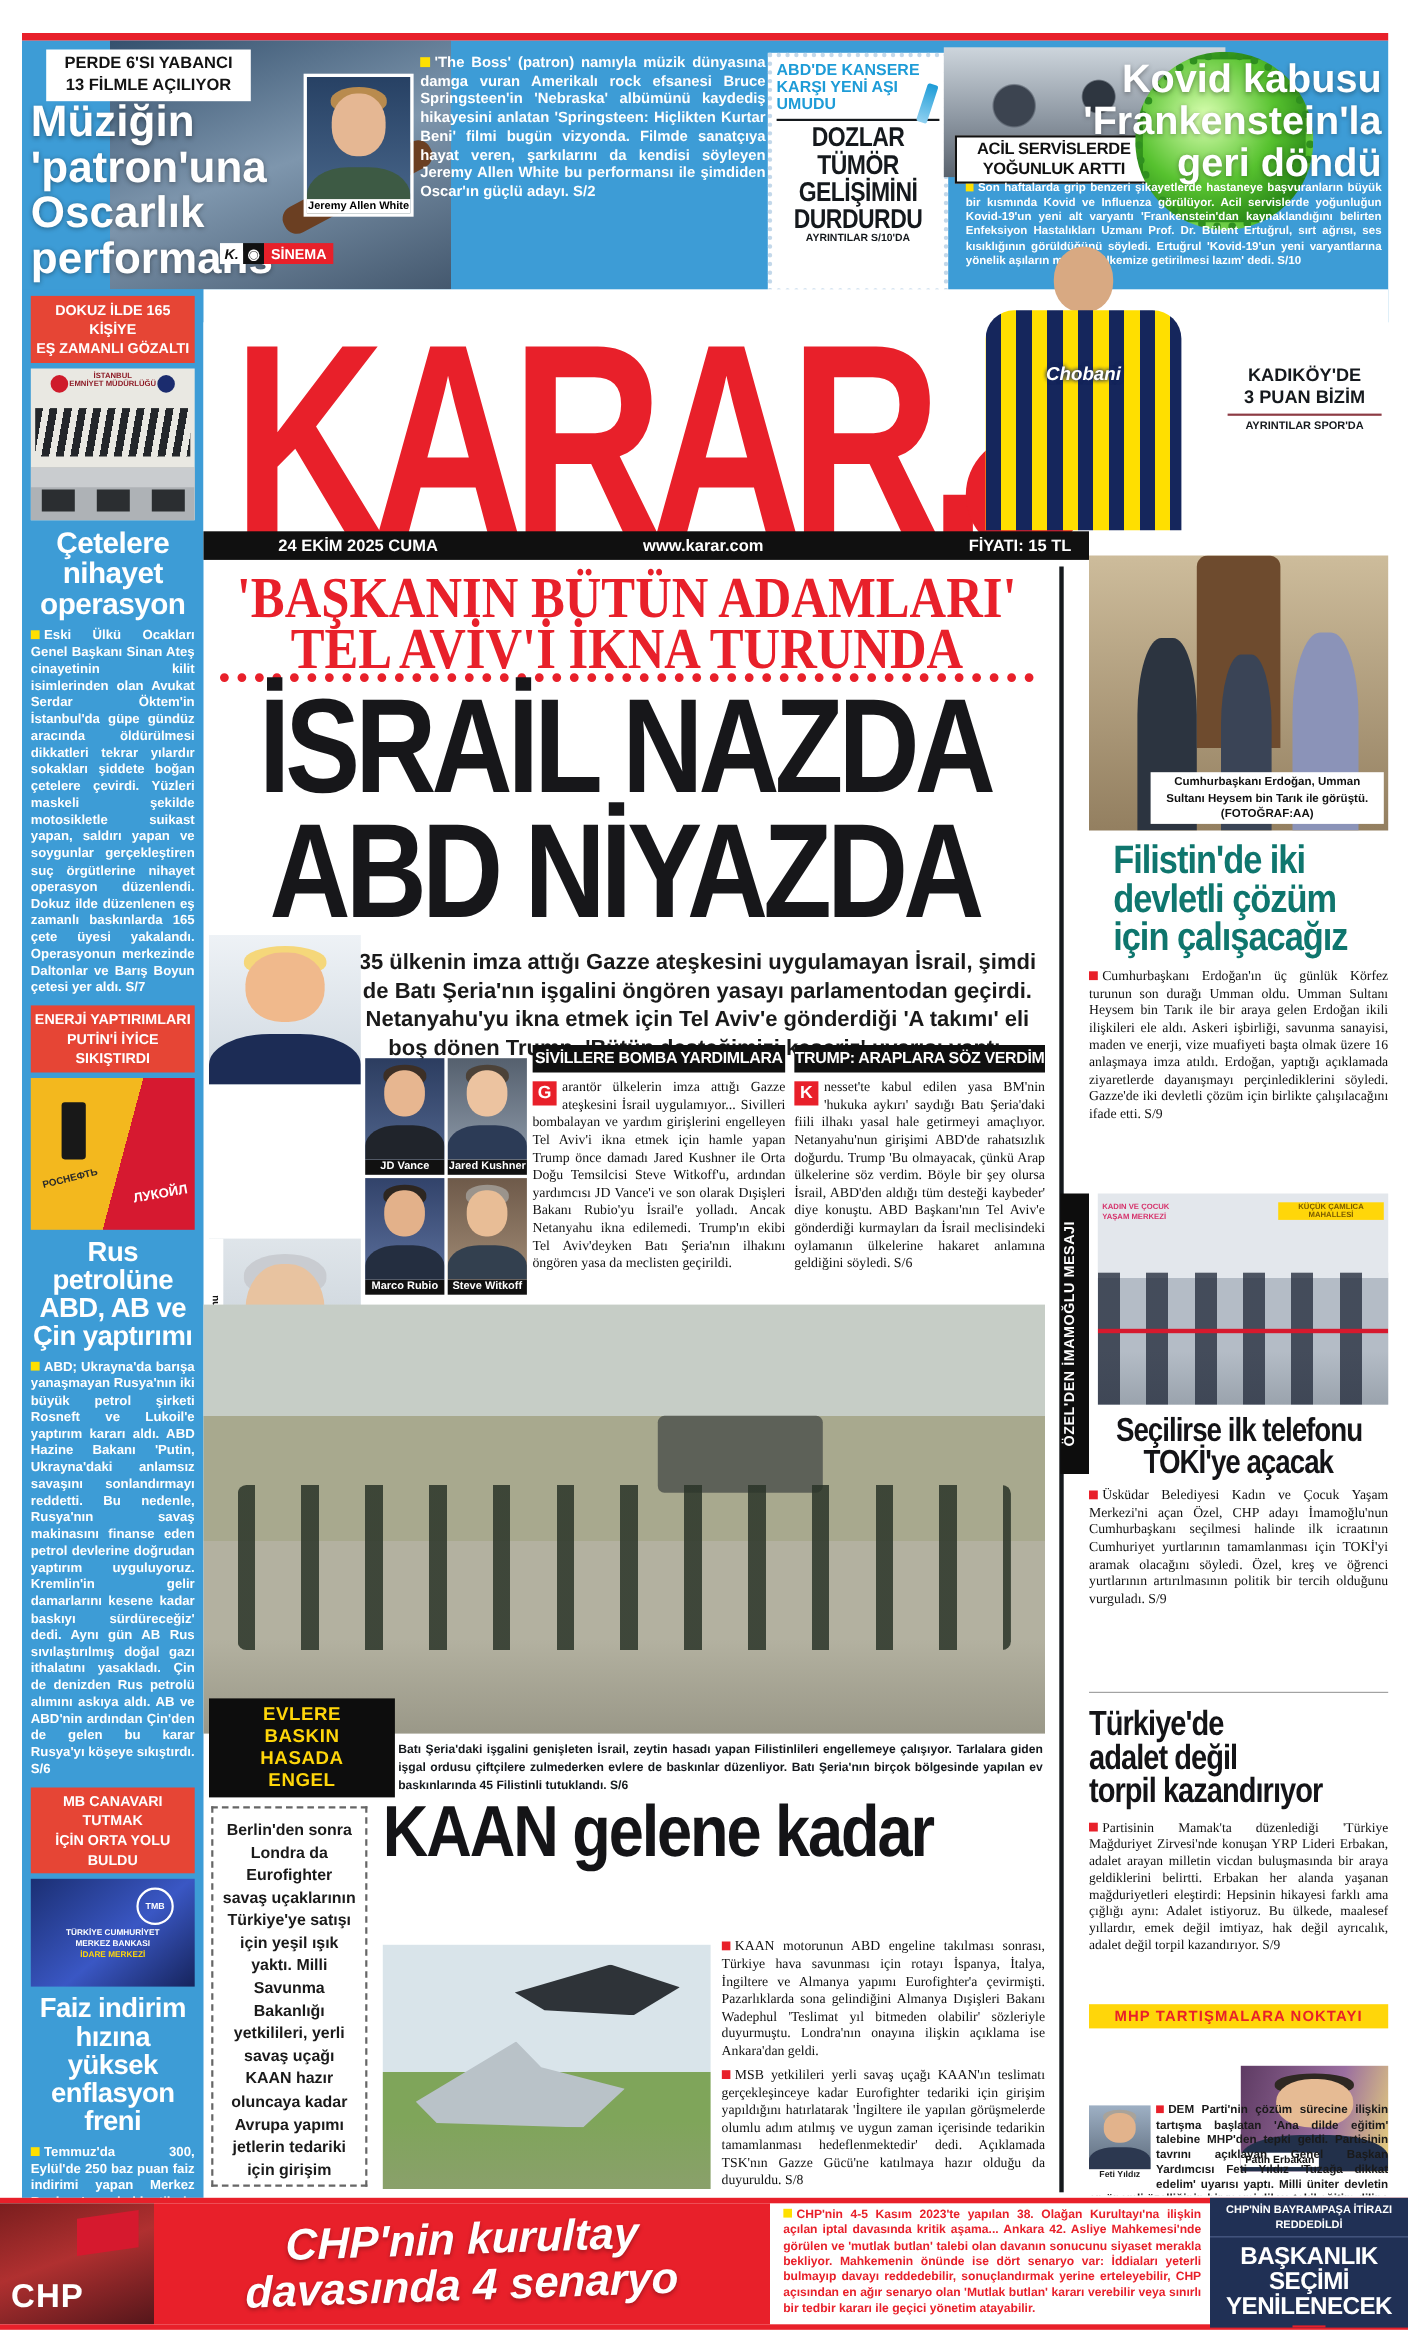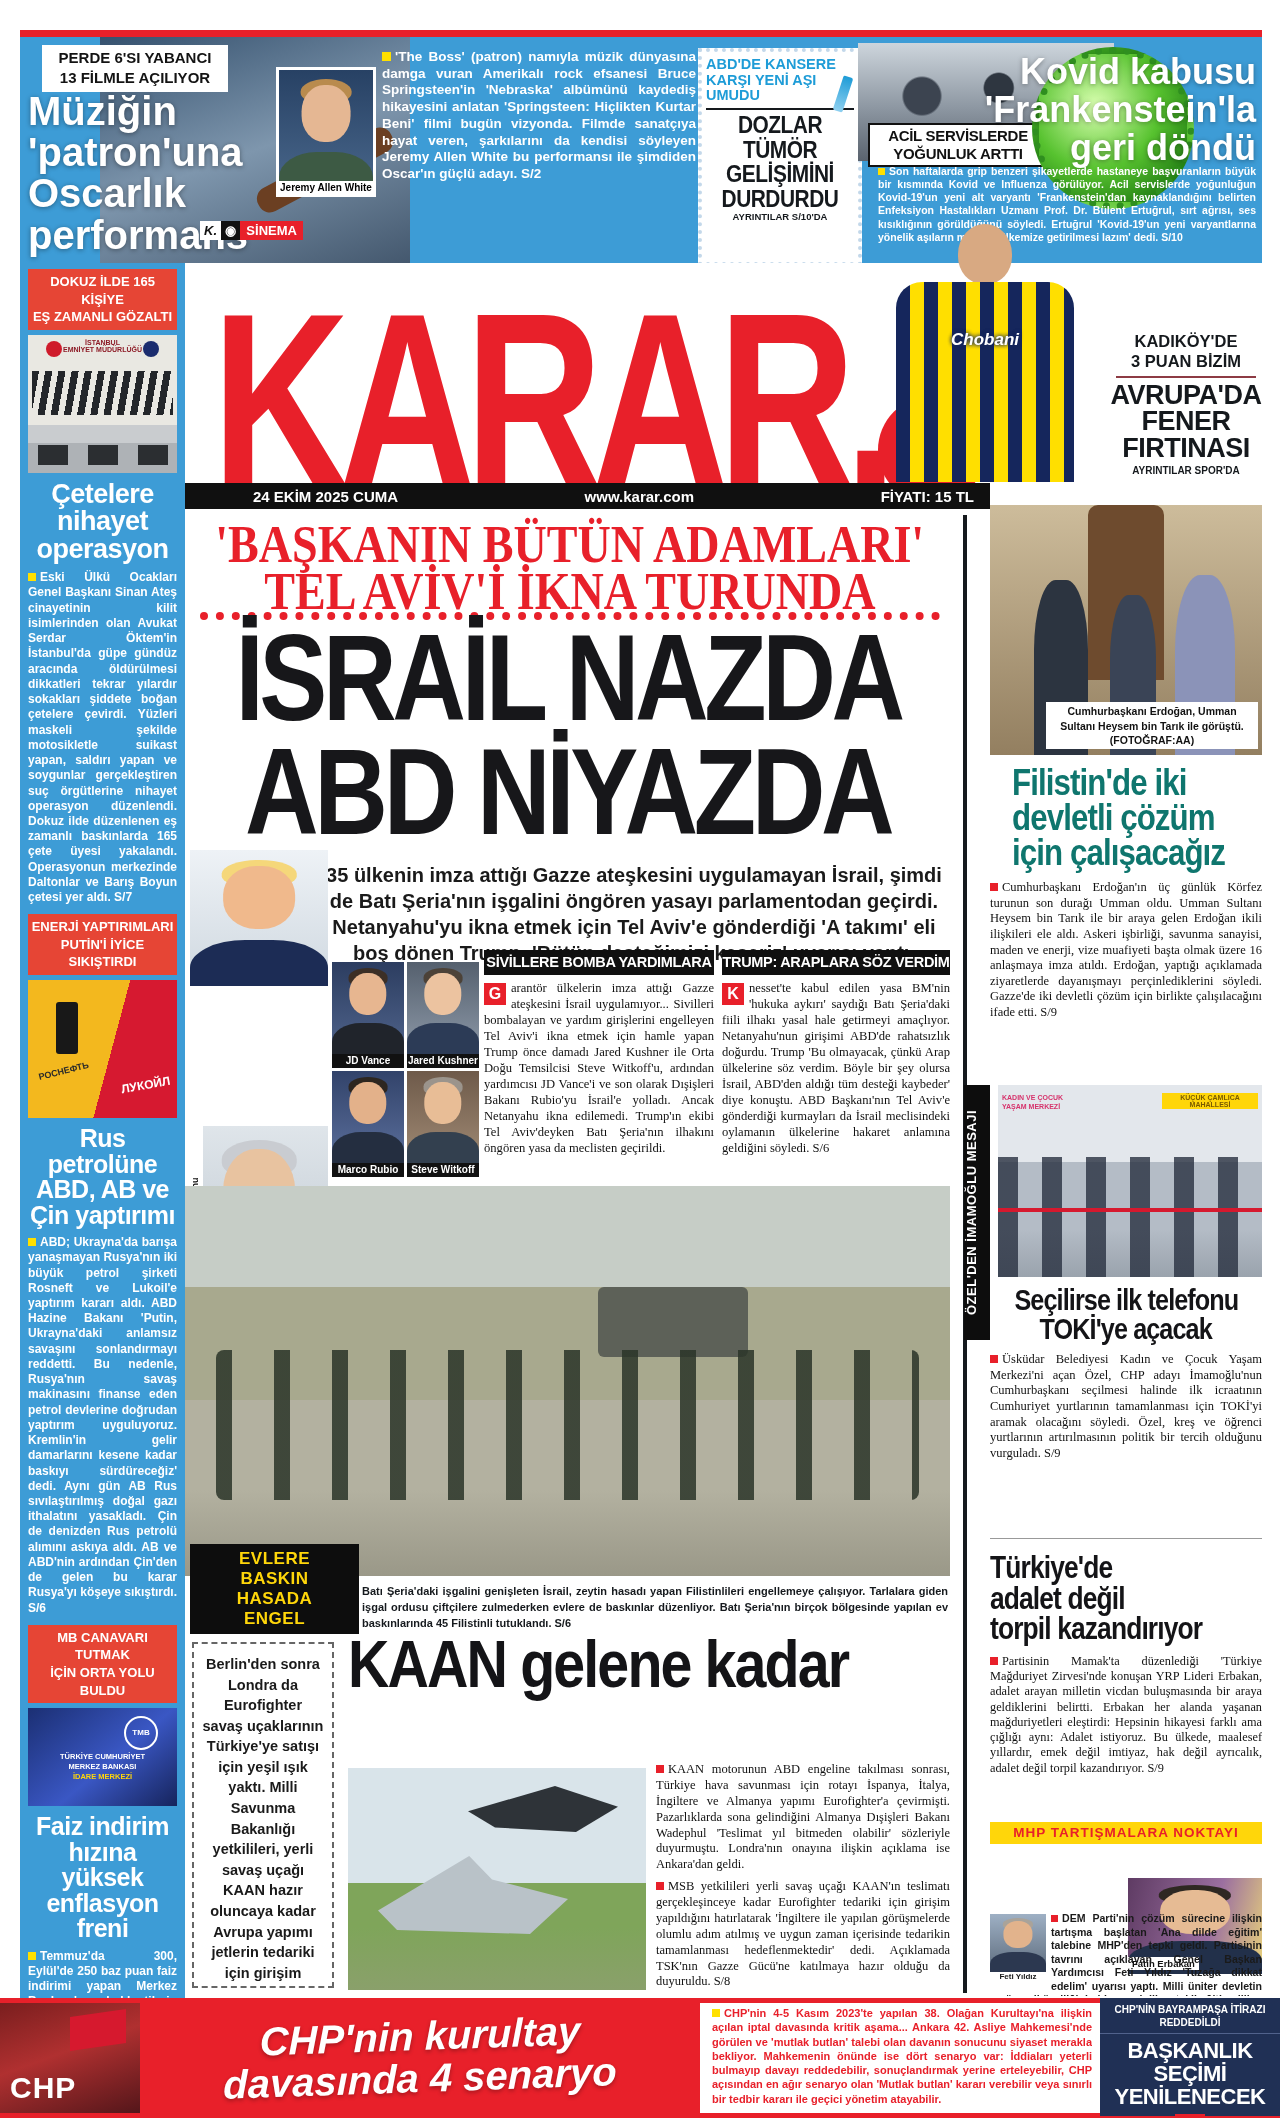--- a/index.html
+++ b/index.html
@@ -225,25 +225,20 @@
                   text-shadow:0 0 4px #15265c,0 0 4px #15265c;">Chobani</div>
     </div>
   </div>
 
   <div class="abs ctr" style="left:1108px;top:332px;width:156px;z-index:6;">
     <div class="b" style="font-size:16.5px;line-height:1.2;color:#15191d;">
       <div>KADIKÖY'DE</div>
       <div>3 PUAN BİZİM</div>
     </div>
     <div style="border-top:2px solid #8d3b44;margin:4px 8px;"></div>
-    <div class="b" style="font-size:27px;line-height:0.98;color:#15191d;letter-spacing:-0.5px;">
-      <div>AVRUPA'DA</div>
-      <div>FENER</div>
-      <div>FIRTINASI</div>
-    </div>
     <div class="b" style="font-size:10px;margin-top:4px;color:#15191d;">AYRINTILAR SPOR'DA</div>
   </div>
 
   <div class="abs b w" style="left:185px;top:483px;width:805px;height:26px;background:#101010;z-index:6;
               display:flex;align-items:center;justify-content:space-between;font-size:15px;">
     <span style="padding-left:68px;">24 EKİM 2025 CUMA</span>
     <span>www.karar.com</span>
     <span style="padding-right:16px;">FİYATI: 15 TL</span>
   </div>
 

